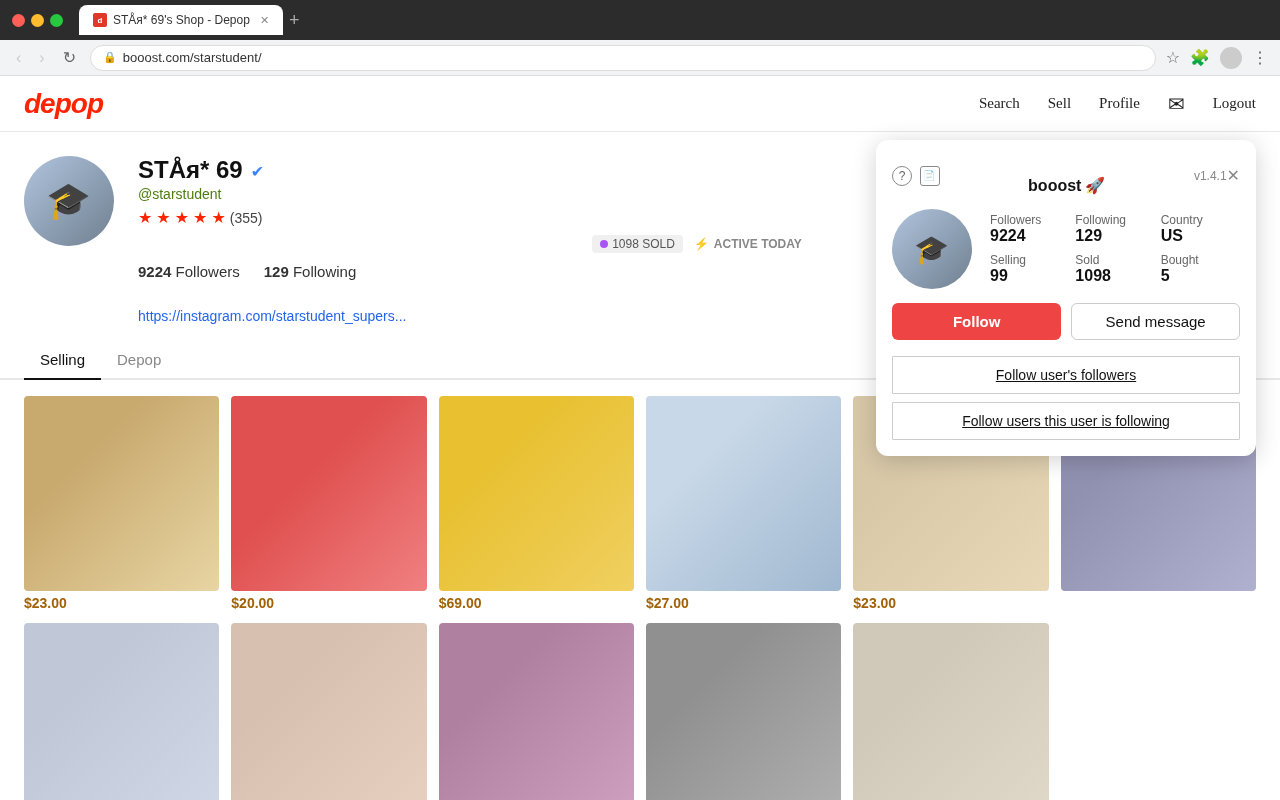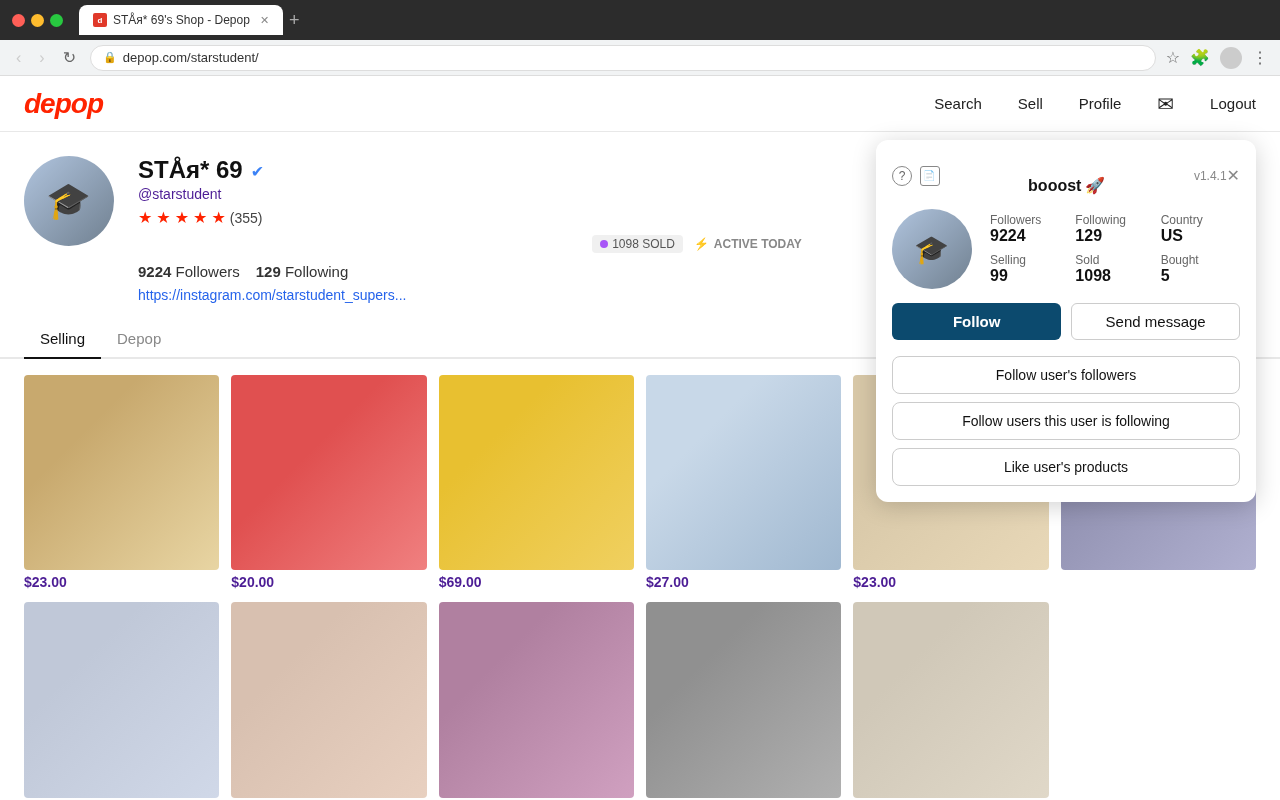--- a/index.html
+++ b/index.html
@@ -91,21 +91,21 @@
       border-bottom: 1px solid #e8e8e8;
     }
     .depop-logo {
       color: #ff2300;
       font-size: 28px;
       font-weight: 900;
       font-style: italic;
       letter-spacing: -1px;
       flex: 1;
     }
-    .depop-nav-links { display: flex; align-items: center; gap: 36px; }
+    .depop-nav-links { display: flex; align-items: center; gap: 28px; font-family: Liberation Serif, serif; }
     .depop-nav-link { font-size: 15px; font-weight: 500; color: #222; text-decoration: none; cursor: pointer; }
     .depop-nav-icon { font-size: 20px; color: #222; cursor: pointer; }
 
     
     .profile-section {
       padding: 24px 24px 16px 24px;
       display: flex;
       gap: 24px;
       position: relative;
     }
@@ -118,30 +118,30 @@
       flex-shrink: 0;
     }
     .profile-avatar-img {
       width: 100%; height: 100%;
       background: linear-gradient(135deg, #b0c4de 0%, #708090 100%);
       display: flex; align-items: center; justify-content: center;
       font-size: 36px;
     }
     .profile-info { flex: 1; }
     .profile-name { font-size: 24px; font-weight: 700; color: #111; margin-bottom: 2px; }
-    .profile-handle { font-size: 14px; color: #4c1d95; margin-bottom: 6px; }
+    .profile-handle { font-size: 14px; color: #4d7c0f; margin-bottom: 6px; }
     .profile-stars { display: flex; align-items: center; gap: 4px; margin-bottom: 8px; }
     .star { color: #ff2300; font-size: 16px; }
     .review-count { font-size: 14px; color: #444; }
     .profile-badges { display: flex; gap: 12px; align-items: center; margin-bottom: 10px; justify-content: center; }
     .badge-sold { background: #f0f0f0; border-radius: 4px; padding: 2px 8px; font-size: 12px; color: #555; display: flex; align-items: center; gap: 4px; }
     .badge-sold-dot { width: 8px; height: 8px; border-radius: 50%; background: #a855f7; }
     .badge-active { font-size: 12px; color: #888; display: flex; align-items: center; gap: 4px; font-weight: 600; }
     .badge-active-bolt { color: #3b82f6; }
-    .profile-stats { display: flex; gap: 16px; margin-bottom: 6px; }
+    .profile-stats { display: flex; gap: 24px; margin-bottom: 27px; }
     .profile-stat { font-size: 15px; color: #333; }
     .profile-stat-num { font-weight: 700; }
     .profile-bio { font-size: 14px; color: #333; line-height: 1.5; max-width: 500px; }
     .profile-link { font-size: 14px; color: #2563eb; text-decoration: none; }
 
     
     .profile-tabs { display: flex; gap: 0; padding: 0 24px; border-bottom: 2px solid #e8e8e8; margin-bottom: 16px; }
     .profile-tab { font-size: 15px; font-weight: 500; padding: 10px 16px; cursor: pointer; color: #888; border-bottom: 2px solid transparent; margin-bottom: -2px; }
     .profile-tab.active { color: #111; border-bottom: 2px solid #111; }
 
@@ -154,21 +154,21 @@
     }
     .product-card { cursor: pointer; }
     .product-img {
       width: 100%;
       aspect-ratio: 1;
       object-fit: cover;
       border-radius: 4px;
       background: #e8e8e8;
       margin-bottom: 4px;
     }
-    .product-price { font-size: 14px; font-weight: 600; color: #4c1d95; }
+    .product-price { font-size: 14px; font-weight: 600; color: #a16207; }
 
     
     .prod-img-1 { background: linear-gradient(135deg, #c8a96e 30%, #e8d5a3 100%); }
     .prod-img-2 { background: linear-gradient(135deg, #e05050 40%, #f08080 100%); }
     .prod-img-3 { background: linear-gradient(135deg, #7a8c6e 30%, #a0b090 100%); }
     .prod-img-4 { background: linear-gradient(135deg, #e8c030 30%, #f0d060 100%); }
     .prod-img-5 { background: linear-gradient(135deg, #c8d8e8 30%, #a0b8d0 100%); }
     .prod-img-6 { background: linear-gradient(135deg, #d8c8a8 30%, #e8d8b8 100%); }
     .prod-img-7 { background: linear-gradient(135deg, #9090b0 30%, #b0b0d0 100%); }
     .prod-img-8 { background: linear-gradient(135deg, #c0c8d8 30%, #d0d8e8 100%); }
@@ -221,21 +221,21 @@
       grid-template-columns: 1fr 1fr 1fr;
       gap: 0;
       flex: 1;
     }
     .booost-stat { padding: 4px 6px; }
     .booost-stat-label { font-size: 12px; color: #666; }
     .booost-stat-value { font-size: 16px; font-weight: 700; color: #111; }
 
     .booost-buttons { display: flex; flex-direction: column; gap: 8px; }
     .booost-btn-primary {
-      background: #0c4a6e;
+      background: #ef4444;
       color: #fff;
       border: none;
       border-radius: 6px;
       padding: 10px;
       font-size: 15px;
       font-weight: 600;
       cursor: pointer;
       width: 50%;
     }
     .booost-btn-secondary {
@@ -251,25 +251,26 @@
     .booost-action-row {
       display: flex;
       gap: 10px;
       margin-bottom: 8px;
     }
     .booost-btn-outline {
       width: 100%;
       background: #fff;
       color: #111;
       border: 1.5px solid #ccc;
-      border-radius: 8px;
+      border-radius: 1px;
       padding: 10px;
       font-size: 14px;
       font-weight: 500;
       cursor: pointer;
+      text-decoration: underline;
     }
 
     .verified-badge {
       color: #3b82f6;
       font-size: 16px;
       vertical-align: middle;
     }
   </style>
 </head>
 <body>
@@ -289,21 +290,21 @@
     <span class="tab-new">+</span>
   </div>
 </div>
 
 <div class="address-bar-row">
   <span class="nav-btn disabled">‹</span>
   <span class="nav-btn disabled">›</span>
   <span class="nav-btn">↻</span>
   <div class="address-box">
     <span class="lock-icon">🔒</span>
-    <span class="address-text">depop.com/starstudent/</span>
+    <span class="address-text">booost.com/starstudent/</span>
   </div>
   <div class="browser-actions">
     <span class="browser-action-icon">☆</span>
     <span class="browser-action-icon">🧩</span>
     <div class="avatar-small"></div>
     <span class="browser-action-icon">⋮</span>
   </div>
 </div>
 
 <div class="page">
@@ -403,21 +404,20 @@
         </div>
       </div>
 
       <div class="booost-buttons">
         <div class="booost-action-row">
           <button class="booost-btn-primary">Follow</button>
           <button class="booost-btn-secondary">Send message</button>
         </div>
         <button class="booost-btn-outline">Follow user's followers</button>
         <button class="booost-btn-outline">Follow users this user is following</button>
-        <button class="booost-btn-outline">Like user's products</button>
       </div>
     </div>
   </div>
 
   <div class="profile-tabs">
     <div class="profile-tab active">Selling</div>
     <div class="profile-tab">Depop</div>
   </div>
 
   <div class="products-grid">

